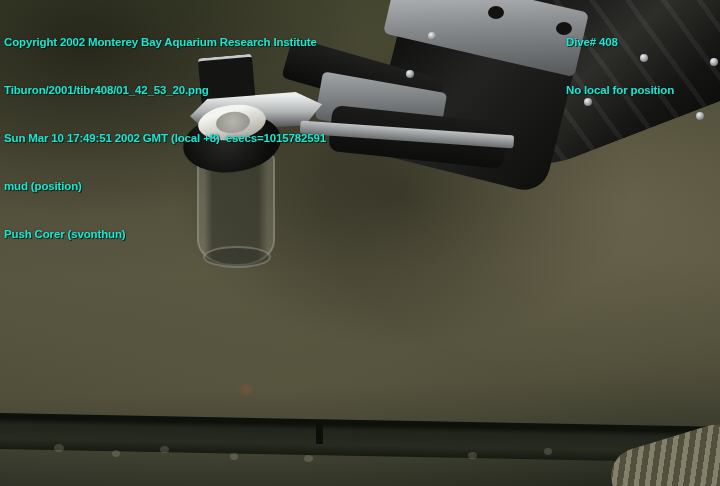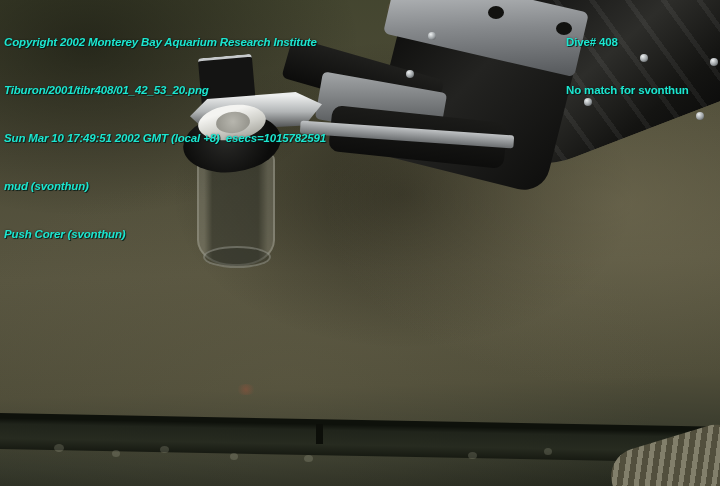--- a/index.html
+++ b/index.html
@@ -109,31 +109,31 @@
   <div class="abs post"></div>
   <div class="abs dot" style="left:54px;top:444px;width:10px;height:8px;"></div>
   <div class="abs dot" style="left:112px;top:450px;width:8px;height:7px;"></div>
   <div class="abs dot" style="left:160px;top:446px;width:9px;height:7px;"></div>
   <div class="abs dot" style="left:230px;top:453px;width:8px;height:7px;"></div>
   <div class="abs dot" style="left:304px;top:455px;width:9px;height:7px;"></div>
   <div class="abs dot" style="left:468px;top:452px;width:9px;height:7px;"></div>
   <div class="abs dot" style="left:544px;top:448px;width:8px;height:7px;"></div>
   <div class="abs hose"></div>
 
-  <div class="ovl" style="left:4px;top:2px;font-style:italic;">
+  <div class="ovl" style="left:4px;top:2px;">
     <div>Copyright 2002 Monterey Bay Aquarium Research Institute</div>
     <div>Tiburon/2001/tibr408/01_42_53_20.png</div>
     <div>Sun Mar 10 17:49:51 2002 GMT (local +8)  esecs=1015782591</div>
-    <div>mud (svonthun)</div>
+    <div>mud (position)</div>
     <div>Push Corer (svonthun)</div>
   </div>
 
   <div class="ovl" style="left:566px;top:2px;">
     <div>Dive# 408</div>
-    <div>No match for svonthun</div>
+    <div>No local for position</div>
   </div>
 
   <div class="ovl ovl-bottom" style="left:4px;top:468px;">
     
     
     
     
     
   </div>
 </div>

